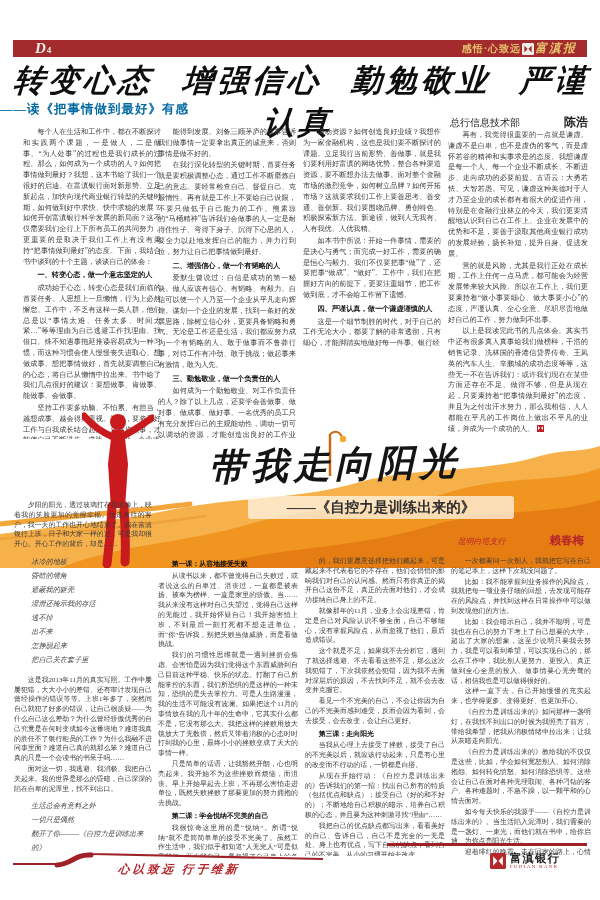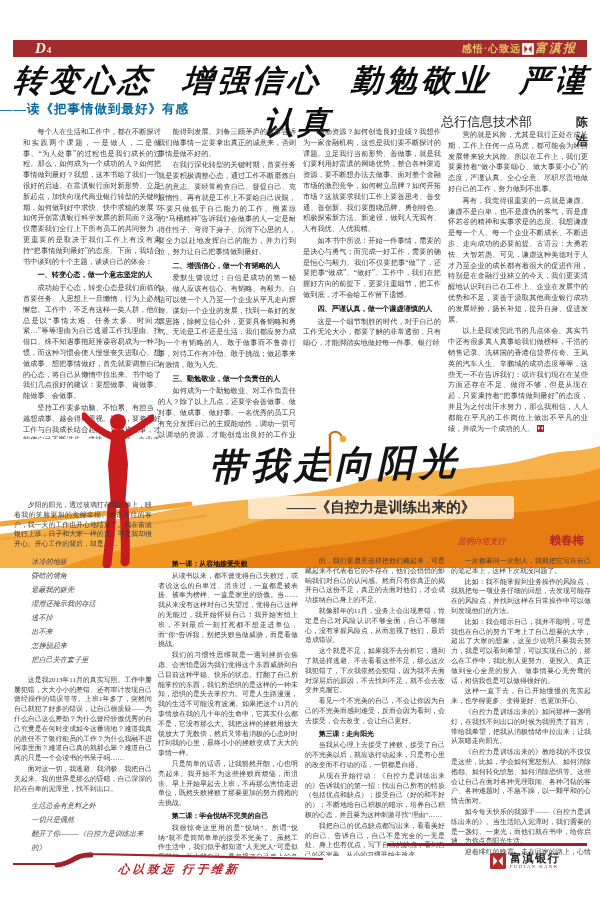--- a/index.html
+++ b/index.html
@@ -15,21 +15,21 @@
   .sect{color:#e6c06a;font-size:10px;font-weight:bold;letter-spacing:1px;}
   .mast{color:#e6c06a;font-size:12px;font-weight:bold;font-style:italic;letter-spacing:2px;}
   .hicon{width:12px;height:12px;display:block;}
   
   .headline{position:absolute;left:0;top:60px;width:600px;text-align:center;
             font-size:31px;font-weight:bold;font-style:italic;color:#0e0e0e;
             letter-spacing:4px;word-spacing:17px;transform:skewX(-4deg);}
   .subhl{position:absolute;left:0;top:101px;width:476px;text-align:left;
          font-size:12.5px;font-weight:bold;color:#0369a1;letter-spacing:1px;}
   .byline1{position:absolute;left:430px;top:112px;width:158px;text-align:right;color:#1c1c1c;}
-  .byorg{font-size:13px;}
+  .byorg{font-size:10px;}
   .byname{font-size:12px;font-weight:bold;margin-left:4px;padding-left:36px;}
   .col{position:absolute;overflow:hidden;text-align:justify;}
   .a1col{top:127px;width:138px;height:312px;font-size:7.2px;line-height:1.5;}
   .c1{left:23px;} .c2{left:158px;} .c3{left:303px;} .c4{left:448px;top:130px;width:140px;height:309px;}
   .blk.p{text-indent:2em;margin:0 0 1px 0;}
   .blk.h{font-weight:bold;color:#111;text-indent:2em;margin:3px 0 2px 0;}
   .blk.poem{font-style:italic;white-space:pre-line;padding-left:2.4em;line-height:1.95;
             color:#454545;margin:7px 0;text-align:left;font-size:1.04em;}
   .endmark{display:inline-block;position:relative;width:7px;height:7px;background:#bf1e24;
            margin-left:3px;vertical-align:-1px;}
@@ -108,22 +108,22 @@
       <div class="blk h">三、勤勉敬业，做一个负责任的人</div>
       <div class="blk p">如何成为一个勤勉敬业、对工作负责任的人？除了以上几点，还要学会善做事、做对事、做成事、做好事。一名优秀的员工只有充分发挥自己的主观能动性，调动一切可以调动的资源，才能创造出良好的工作业绩。那么如何发挥自己的主观能动性？如何</div>
     </div>
   <div class="col a1col c3">
       <div class="blk p">调动资源？如何创造良好业绩？我想作为一家金融机构，这也是我们要不断探讨的课题。立足我行当前形势、善做事，就是我们要利用好富滇的网络优势，整合各种渠道资源，要不断想办法去做事。面对整个金融市场的激烈竞争，如何树立品牌？如何开拓市场？这就要求我们工作上要善思考、善变通、善创新。我们要围绕品牌、勇创特色、积极探索新方法、新途径，做到人无我有、人有我优、人优我精。</div>
       <div class="blk p">如本书中所说：开始一件事情，需要的是决心与勇气；而完成一好工作，需要的确是恒心与毅力。我们不仅要把事“做”了，还要把事“做成”、“做好”。工作中，我们在把握好方向的前提下，更要注重细节，把工作做到底，才不会给工作留下遗憾。</div>
       <div class="blk h">四、严谨认真，做一个谦虚谨慎的人</div>
       <div class="blk p">这是一个细节制胜的时代，对于自己的工作无论大小，都要了解的非常透彻，只有细心，才能脚踏实地做好每一件事。银行经</div>
     </div>
   <div class="col a1col c4">
+      <div class="blk p">再有，我觉得很重要的一点就是谦虚。谦虚不是自卑，也不是虚伪的客气，而是虚怀若谷的精神和实事求是的态度。我想谦虚是每一个人、每一个企业不断成长、不断进步、走向成功的必要前提。古语云：大勇若怯、大智若愚。可见，谦虚这种美德对于人才乃至企业的成长都有着很大的促进作用，特别是在金融行业林立的今天，我们更要清醒地认识到自己在工作上、企业在发展中的优势和不足，要善于汲取其他商业银行成功的发展经验，扬长补短，提升自身、促进发展。</div>
       <div class="blk p">营的就是风险，尤其是我行正处在成长期，工作上任何一点马虎，都可能会为经营发展带来较大风险。所以在工作上，我们更要秉持着“做小事要细心、做大事要小心”的态度，严谨认真、全心全意、尽职尽责地做好自己的工作，努力做到不出事。</div>
-      <div class="blk p">再有，我觉得很重要的一点就是谦虚。谦虚不是自卑，也不是虚伪的客气，而是虚怀若谷的精神和实事求是的态度。我想谦虚是每一个人、每一个企业不断成长、不断进步、走向成功的必要前提。古语云：大勇若怯、大智若愚。可见，谦虚这种美德对于人才乃至企业的成长都有着很大的促进作用，特别是在金融行业林立的今天，我们更要清醒地认识到自己在工作上、企业在发展中的优势和不足，要善于汲取其他商业银行成功的发展经验，扬长补短，提升自身、促进发展。</div>
       <div class="blk p">以上是我读完此书的几点体会。其实书中还有很多真人真事给我们做榜样，干浩的销售记录、冼林国的香港信贷界传奇、王凤英的汽车人生、辛鹏城的成功态度等等，这些无一不在告诉我们：或许我们现在在某些方面还存在不足、做得不够，但是从现在起，只要秉持着“把事情做到最好”的态度，并且为之付出汗水努力，那么我相信，人人都能在平凡的工作岗位上做出不平凡的业绩，并成为一个成功的人。<span class="endmark"></span></div>
     </div>
 
   <div class="gfx">
     <svg class="mts" width="600" height="164" viewBox="0 0 600 164">
       <path d="M0,130 C60,122 110,118 170,106 C240,92 300,96 360,78 C420,62 480,70 540,52 C565,45 585,48 600,42 L600,164 L0,164 Z" fill="#f7b14b"></path>
       <path d="M60,164 C120,140 180,140 250,120 C330,97 390,108 450,88 C510,70 560,80 600,64 L600,164 Z" fill="#f0951f"></path>
       <path d="M200,164 C280,142 350,146 430,122 C490,104 550,112 600,96 L600,164 Z" fill="#e67d12"></path>
       <path d="M0,120 C70,112 130,108 190,100" stroke="#f3a53a" stroke-width="5" fill="none" stroke-linecap="round"></path>
       <path d="M0,135 C80,128 140,122 205,112" stroke="#eda23c" stroke-width="2.5" fill="none" stroke-linecap="round"></path>

